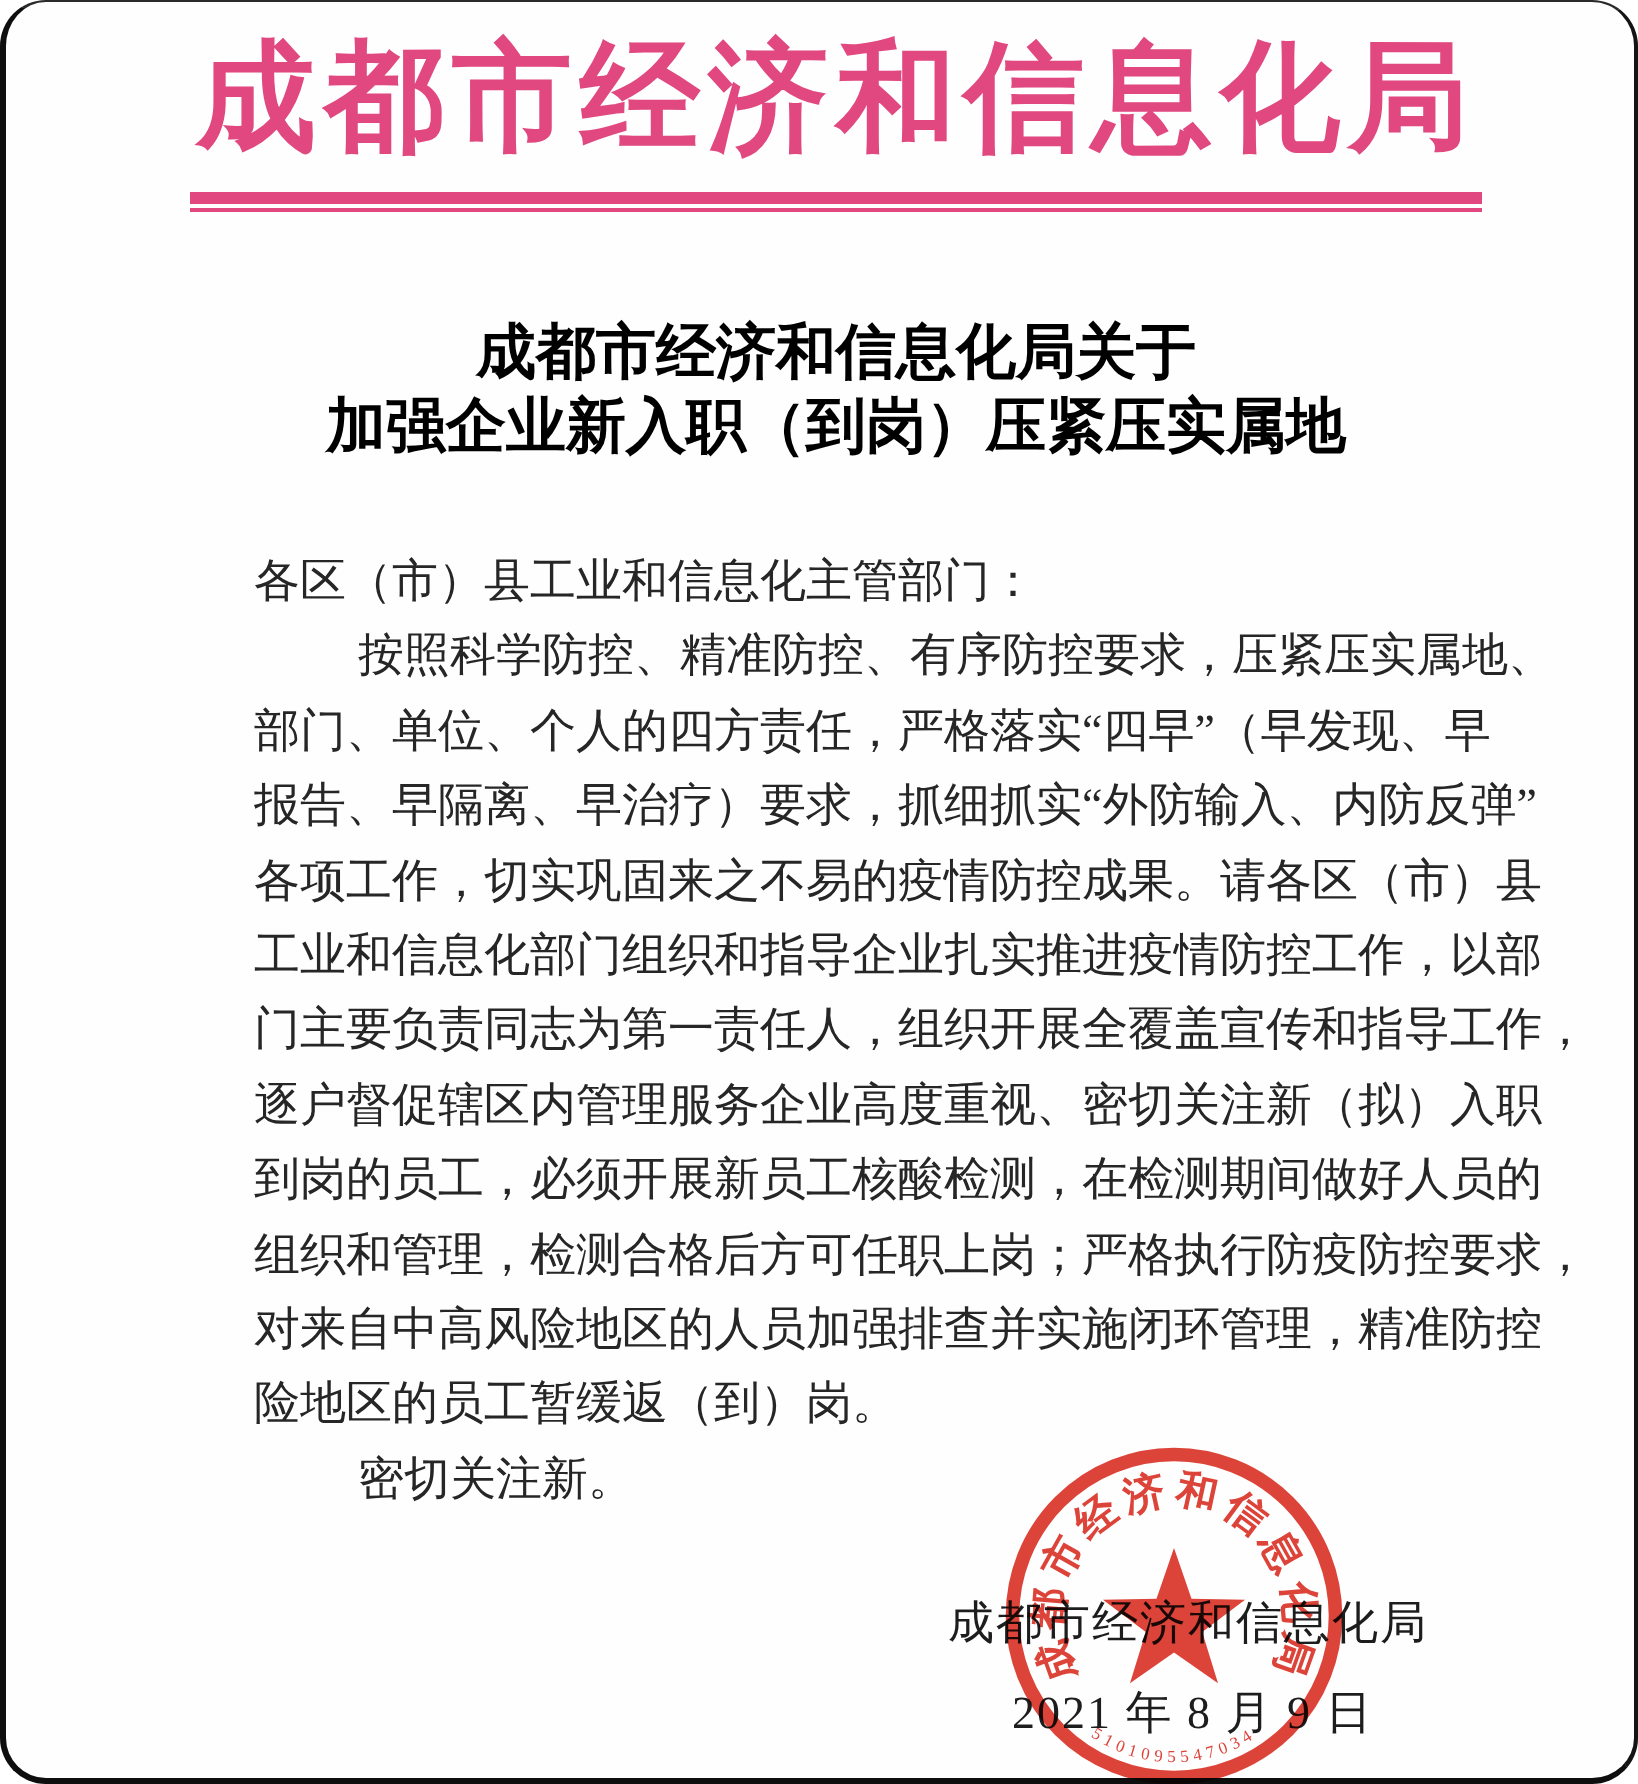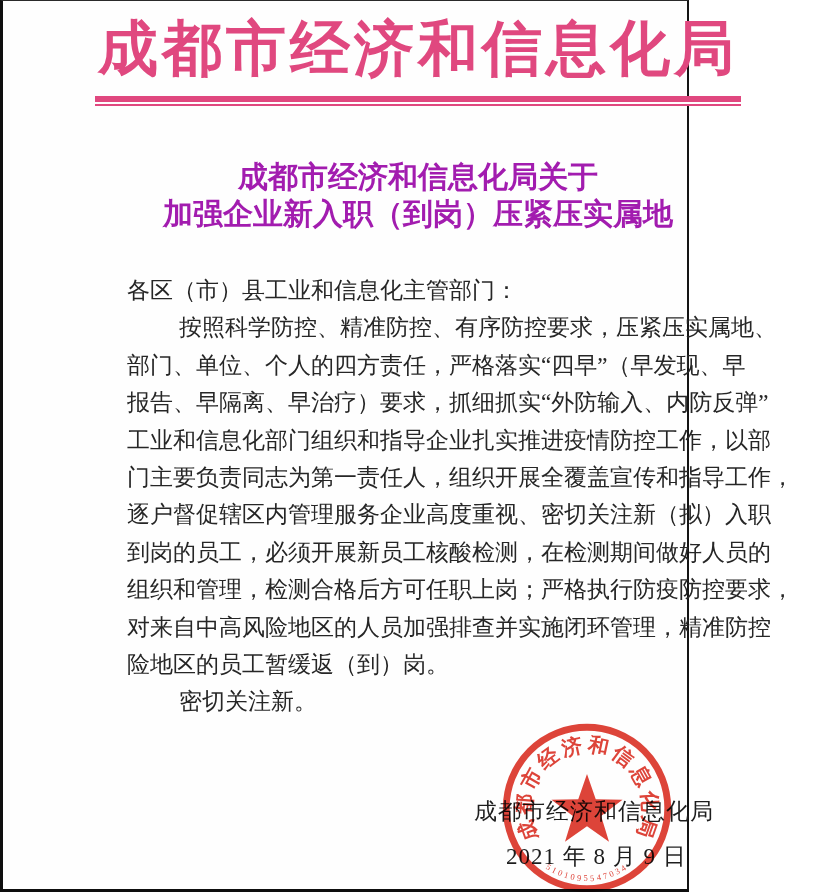--- a/index.html
+++ b/index.html
@@ -2,45 +2,46 @@
 <html style="--pink: #e0487f;"><head>
 <meta charset="utf-8">
 <style>
   * { margin:0; padding:0; box-sizing:border-box; }
   html,body { background:#ffffff; }
   body {
     width:819px; height:892px; overflow:hidden;
     font-family:"Liberation Serif","DejaVu Serif",serif;
   }
   .scan-page {
-    position:relative; width:689px; height:892px;
+    position:relative; width:819px; height:892px;
     background:#fefefe;
     border-left:3px solid #0e0e0e;
     border-right:2px solid #141414;
     border-bottom:3px solid #0e0e0e;
     border-top:1px solid #2a2a2a;
+    border-radius:23px;
   }
   .content-col { position:absolute; left:92px; top:0; width:646px; }
 
   
   .agency-name {
     position:absolute; left:0; top:8px; width:646px;
     text-align:center; white-space:nowrap;
     font-size:60px; font-weight:bold; letter-spacing:4px;
     color:var(--pink,#e0487f); line-height:80px;
   }
   .lh-rule { position:absolute; left:0; top:95px; width:646px; }
   .lh-rule .thick { height:6px; background:var(--pink,#e0487f); }
   .lh-rule .gap   { height:2px; background:#fff; }
   .lh-rule .thin  { height:2px; background:var(--pink,#e0487f); }
 
   
   .doc-title {
     position:absolute; left:0; top:157px; width:646px;
-    text-align:center; color:#a21caf;
+    text-align:center; color:#000000;
     font-size:30px; font-weight:bold; line-height:37px;
     white-space:nowrap;
   }
 
   
   .notice-body {
     position:absolute; left:0; top:271px; width:650px;
     color:#262626; font-size:23px; line-height:37.4px;
   }
   .bline { white-space:nowrap;margin-left:32px; }
@@ -81,20 +82,21 @@
     <div class="doc-title">
       <div>成都市经济和信息化局关于</div>
       <div>加强企业新入职（到岗）压紧压实属地</div>
     </div>
 
     <div class="notice-body" id="notice-body">
         <div class="bline">各区（市）县工业和信息化主管部门：</div>
         <div class="bline indent">按照科学防控、精准防控、有序防控要求，压紧压实属地、</div>
         <div class="bline">部门、单位、个人的四方责任，严格落实“四早”（早发现、早</div>
         <div class="bline">报告、早隔离、早治疗）要求，抓细抓实“外防输入、内防反弹”</div>
+        <div class="bline">各项工作，切实巩固来之不易的疫情防控成果。请各区（市）县</div>
         <div class="bline">工业和信息化部门组织和指导企业扎实推进疫情防控工作，以部</div>
         <div class="bline">门主要负责同志为第一责任人，组织开展全覆盖宣传和指导工作，</div>
         <div class="bline">逐户督促辖区内管理服务企业高度重视、密切关注新（拟）入职</div>
         <div class="bline">到岗的员工，必须开展新员工核酸检测，在检测期间做好人员的</div>
         <div class="bline">组织和管理，检测合格后方可任职上岗；严格执行防疫防控要求，</div>
         <div class="bline">对来自中高风险地区的人员加强排查并实施闭环管理，精准防控</div>
         <div class="bline">险地区的员工暂缓返（到）岗。</div>
         <div class="bline indent">密切关注新。</div>
       </div>
 

